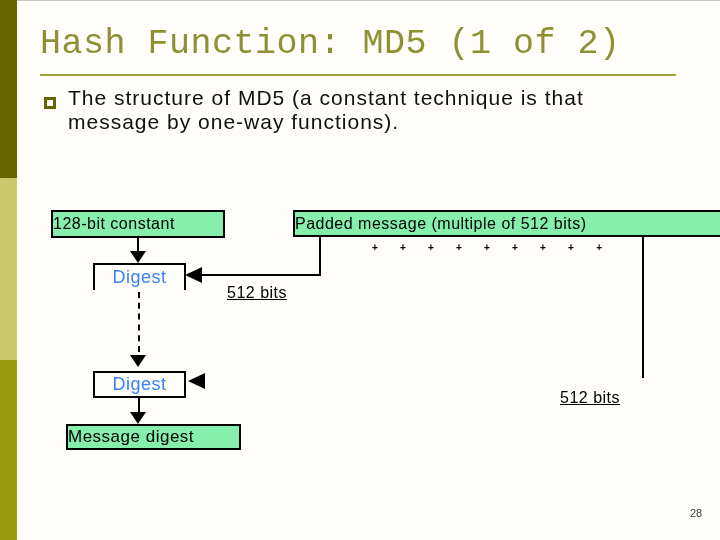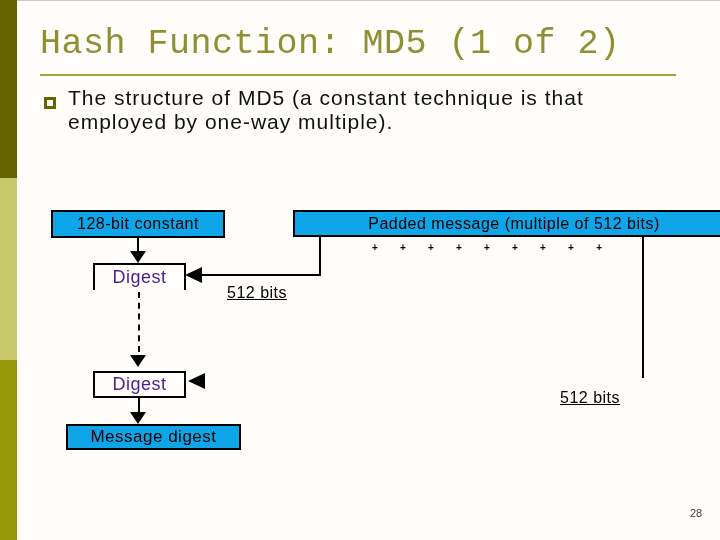--- a/index.html
+++ b/index.html
@@ -29,26 +29,26 @@
     left:44px; top:97px; width:6px; height:6px;
     border:3px solid #666600; background:#fffefa;
   }
   .bullet-text {
     left:68px; top:86px; width:620px;
     font-size:21px; line-height:24px; letter-spacing:1px; color:#101010;
   }
 
   
   .gbox {
-    box-sizing:border-box; background:#0ea5e9; border:2px solid #000;
-    color:#000; text-align:center; font-size:16px; letter-spacing:0.5px;
+    box-sizing:border-box; background:#86efac; border:2px solid #000;
+    color:#000; text-align:left; font-size:16px; letter-spacing:0.5px;
   }
   .wbox {
     box-sizing:border-box; background:#fffefa; border:2px solid #000;
-    color:#4c1d95; text-align:center; font-size:18px; letter-spacing:0.5px;
+    color:#3b82f6; text-align:center; font-size:18px; letter-spacing:0.5px;
   }
   .box-constant { left:51px;  top:210px; width:174px; height:28px; line-height:24px; }
   .box-padded   { left:293px; top:210px; width:442px; height:27px; line-height:23px; }
   .box-digest1  { left:93px;  top:263px; width:93px;  height:27px; line-height:24px; border-bottom:none; }
   .box-digest2  { left:93px;  top:371px; width:93px;  height:27px; line-height:23px; }
   .box-message  { left:52px;  top:424px; width:175px; height:26px; line-height:22px; font-size:17px;margin-left:14px; }
 
   
   .line { background:#000; }
   .vline-c1  { left:137px; top:237px; width:2px; height:15px; }
@@ -90,21 +90,21 @@
 <div class="abs bar-top"></div>
 <div class="abs bar-mid"></div>
 <div class="abs bar-bot"></div>
 
 <h1 class="abs title">Hash Function: MD5 (1 of 2)</h1>
 <div class="abs title-underline"></div>
 
 <span class="abs bullet-square"></span>
 <div class="abs bullet-text">
   <div>The structure of MD5 (a constant technique is that</div>
-  <div>employed by one-way multiple).</div>
+  <div>message by one-way functions).</div>
 </div>
 
 <div class="abs gbox box-constant">128-bit constant</div>
 <div class="abs gbox box-padded">Padded message (multiple of 512 bits)</div>
 
 <div class="abs ticks">
   <span>+</span>
   <span>+</span>
   <span>+</span>
   <span>+</span>

